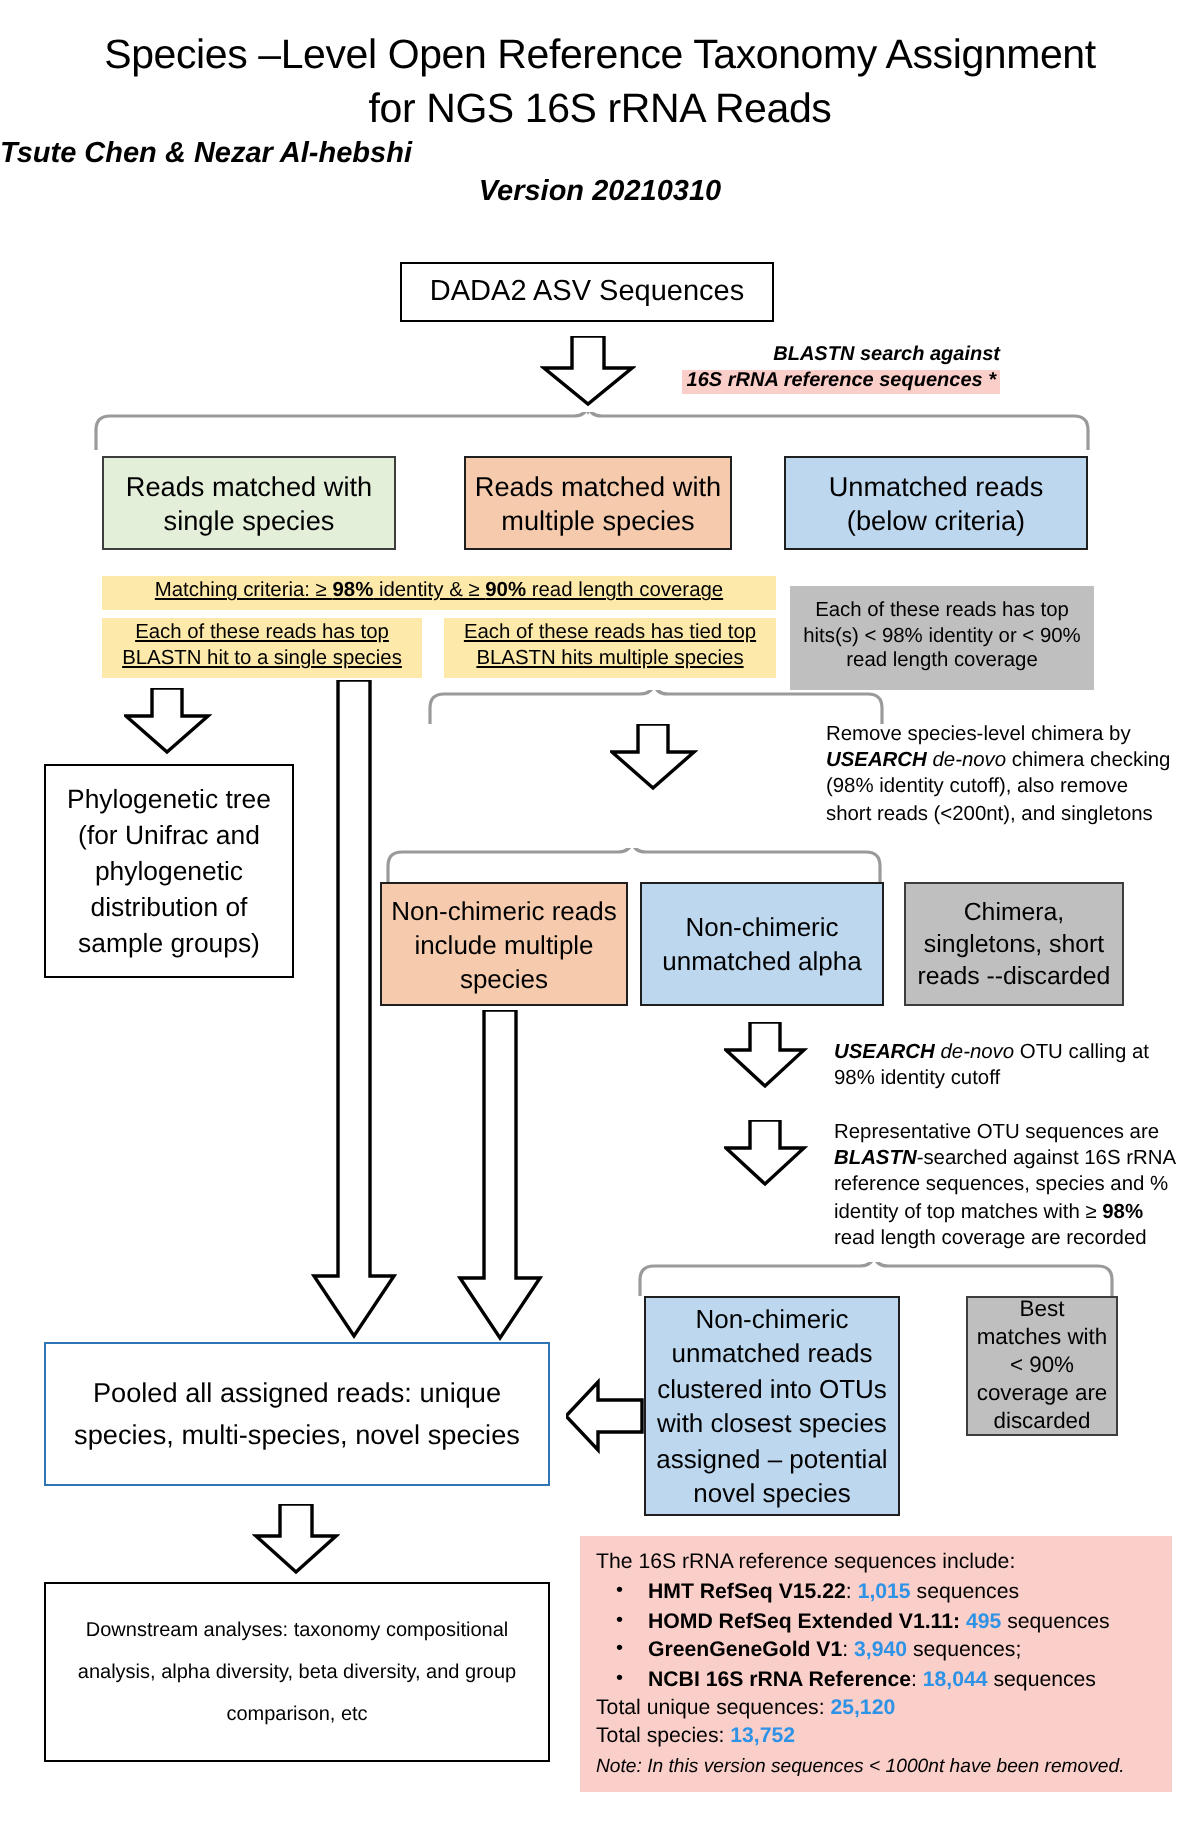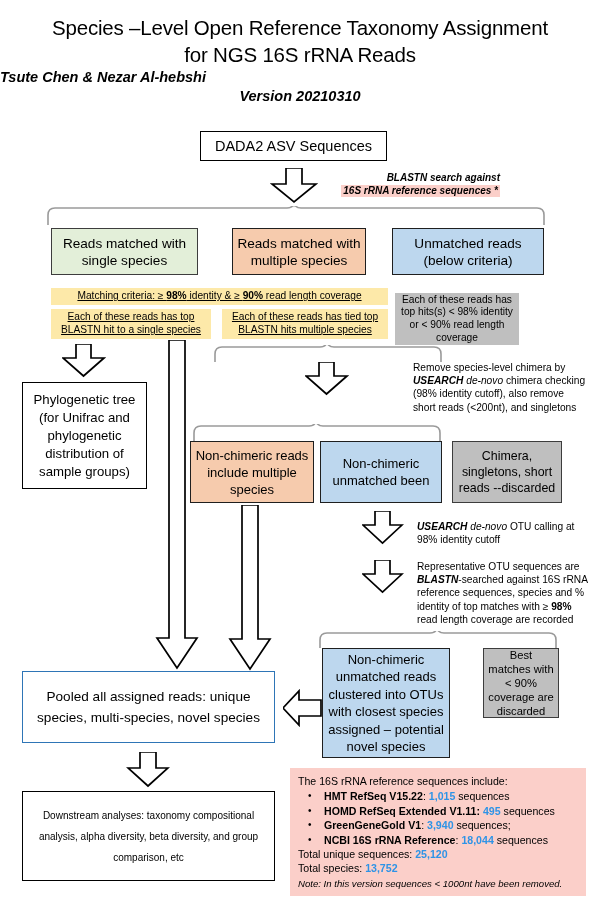--- a/index.html
+++ b/index.html
@@ -139,21 +139,21 @@
   </div>
 
   <div class="abs chip chip-yellow" style="left:51px; top:309px; width:160px; height:30px; display:flex; align-items:center; justify-content:center;">
     <span>Each of these reads has top BLASTN hit to a single species</span>
   </div>
 
   <div class="abs chip chip-yellow" style="left:222px; top:309px; width:166px; height:30px; display:flex; align-items:center; justify-content:center;">
     <span>Each of these reads has tied top BLASTN hits multiple species</span>
   </div>
 
-  <div class="abs chip chip-gray" style="left:395px; top:293px; width:124px; height:52px; display:flex; align-items:center; justify-content:center;">
+  <div class="abs chip chip-gray" style="left:395px; top:293px; width:152px; height:52px; display:flex; align-items:center; justify-content:center;">
     <span>Each of these reads has top hits(s) &lt; 98% identity or &lt; 90% read length coverage</span>
   </div>
 
   <div class="brace" style="left:213px; top:345px;">
     <svg width="230" height="18" viewBox="0 0 230 18">
       <path d="M2,17 L2,9 Q2,2 9,2 L107,2 Q114,2 114,-5 Q114,2 121,2 L221,2 Q228,2 228,9 L228,17" fill="none" stroke="#9a9a9a" stroke-width="1.6"></path>
     </svg>
   </div>
 
   <div class="darrow" style="left:62px; top:344px;">
@@ -180,21 +180,21 @@
     <svg width="250" height="18" viewBox="0 0 250 18">
       <path d="M2,17 L2,9 Q2,2 9,2 L117,2 Q124,2 124,-5 Q124,2 131,2 L241,2 Q248,2 248,9 L248,17" fill="none" stroke="#9a9a9a" stroke-width="1.6"></path>
     </svg>
   </div>
 
   <div class="abs box b-orange" style="left:190px; top:441px; width:124px; height:62px; font-size:13px; line-height:17px;">
     <span>Non-chimeric reads include multiple species</span>
   </div>
 
   <div class="abs box b-blue" style="left:320px; top:441px; width:122px; height:62px; font-size:13px; line-height:17px;">
-    <span>Non-chimeric unmatched been</span>
+    <span>Non-chimeric unmatched alpha</span>
   </div>
 
   <div class="abs box b-gray" style="left:452px; top:441px; width:110px; height:62px; font-size:12.4px; line-height:16px;">
     <span>Chimera, singletons, short reads --discarded</span>
   </div>
 
   <div class="darrow" style="left:362px; top:511px;">
     <svg width="42" height="34" viewBox="0 0 42 34">
       <polygon points="13,0 28,0 28,14 40,14 20.5,32 1,14 13,14" fill="#ffffff" stroke="#000000" stroke-width="1.7"></polygon>
     </svg>

